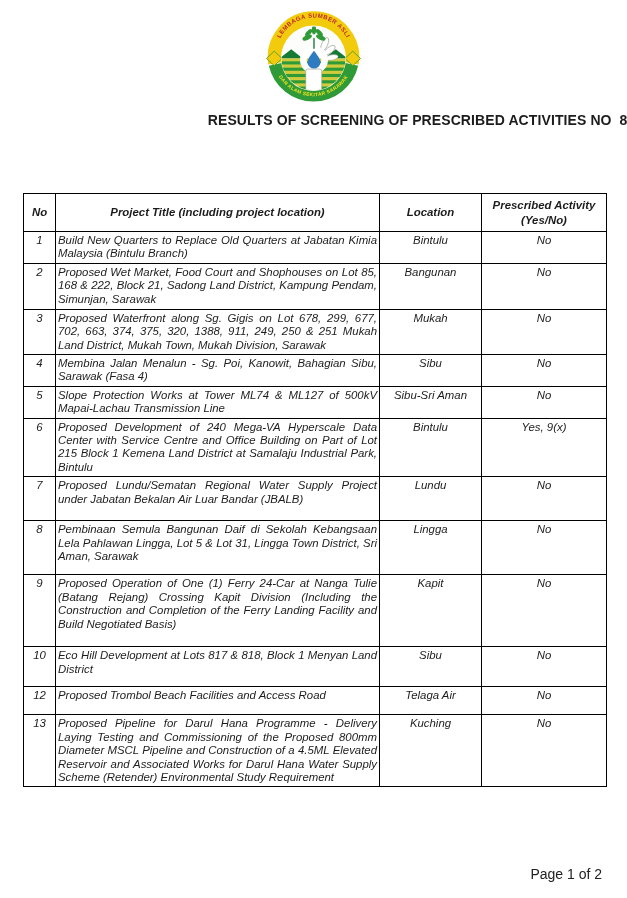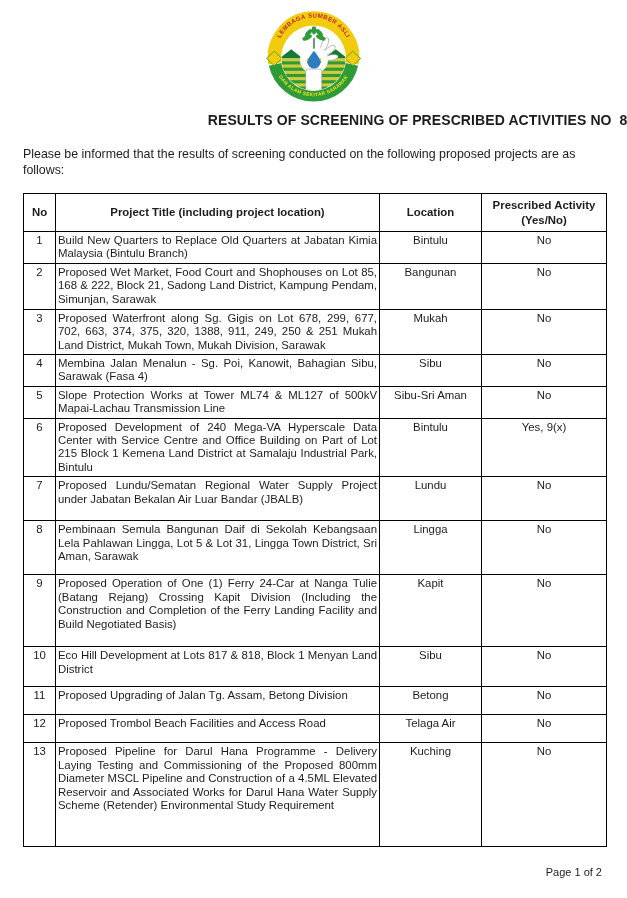--- a/index.html
+++ b/index.html
@@ -11,21 +11,21 @@
   .doc-title {
     position:absolute; top:112px; left:0; width:100%; margin:0;
     text-align:right; font-size:14px; font-weight:bold; white-space:pre; letter-spacing:0.1px;padding-left:36px;
   }
   .intro {
     position:absolute; top:147px; left:23px; width:583px; margin:0;
     font-size:12.4px; line-height:1.28;
   }
   table.results {
     position:absolute; top:193px; left:23px; width:583px;
-    border-collapse:collapse; table-layout:fixed;
+    border-collapse:collapse; table-layout:fixed;font-style:italic;
   }
   table.results th, table.results td { border:1px solid #000; }
   table.results th {
     font-size:11.4px; font-weight:bold; text-align:center; vertical-align:middle;
     padding:2px 3px; line-height:1.25; height:33px;
   }
   table.results td {
     font-size:11.4px; vertical-align:top; line-height:13.4px; padding:2px 2px;
   }
   td.c-title { text-align:justify; padding:2px 6px 2px 7px; }
@@ -39,21 +39,21 @@
   tbody tr:nth-of-type(6)  { height:55px; }
   tbody tr:nth-of-type(7)  { height:44px; }
   tbody tr:nth-of-type(8)  { height:54px; }
   tbody tr:nth-of-type(9)  { height:72px; }
   tbody tr:nth-of-type(10) { height:40px; }
   tbody tr:nth-of-type(11) { height:28px; }
   tbody tr:nth-of-type(12) { height:28px; }
   tbody tr:nth-of-type(13) { height:104px; }
   tbody tr:nth-of-type(14) { height:32px; }
   .footer {
-    position:absolute; top:866px; right:25px; font-size:11px; color:#222;
+    position:absolute; top:866px; right:25px; font-size:14px; color:#222;
   }
 </style>
 </head>
 <body>
 
 <div class="page">
 
   <div class="logo-wrap">
     <svg width="97" height="95" viewBox="0 0 100 98" aria-hidden="true">
       <defs>
@@ -106,21 +106,20 @@
         <textPath href="#topTextArc" startOffset="50%" text-anchor="middle">LEMBAGA SUMBER ASLI</textPath>
       </text>
       <text font-size="5" font-weight="bold" fill="#F5E51B" letter-spacing="0.4" font-family="Liberation Sans, DejaVu Sans, sans-serif">
         <textPath href="#botTextArc" startOffset="50%" text-anchor="middle">DAN ALAM SEKITAR SARAWAK</textPath>
       </text>
     </svg>
   </div>
 
   <h1 class="doc-title">RESULTS OF SCREENING OF PRESCRIBED ACTIVITIES NO  8/2025</h1>
 
-  <p class="intro">Please be informed that the results of screening conducted on the following proposed projects are as follows:</p>
 
   <table class="results">
     <colgroup>
       <col style="width:32px">
         <col style="width:324px">
         <col style="width:102px">
         <col style="width:125px">
     </colgroup>
     <thead>
       <tr>
@@ -194,26 +193,20 @@
     <td class="c-presc">No</td>
   </tr>
 
   <tr>
     <td class="c-no">10</td>
     <td class="c-title">Eco Hill Development at Lots 817 &amp; 818, Block 1 Menyan Land District</td>
     <td class="c-loc">Sibu</td>
     <td class="c-presc">No</td>
   </tr>
 
-  <tr>
-    <td class="c-no">11</td>
-    <td class="c-title">Proposed Upgrading of Jalan Tg. Assam, Betong Division</td>
-    <td class="c-loc">Betong</td>
-    <td class="c-presc">No</td>
-  </tr>
 
   <tr>
     <td class="c-no">12</td>
     <td class="c-title">Proposed Trombol Beach Facilities and Access Road</td>
     <td class="c-loc">Telaga Air</td>
     <td class="c-presc">No</td>
   </tr>
 
   <tr>
     <td class="c-no">13</td>

